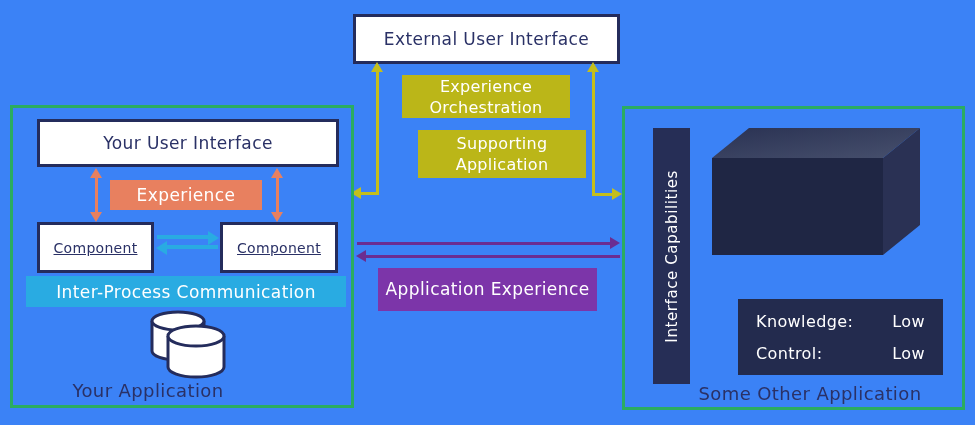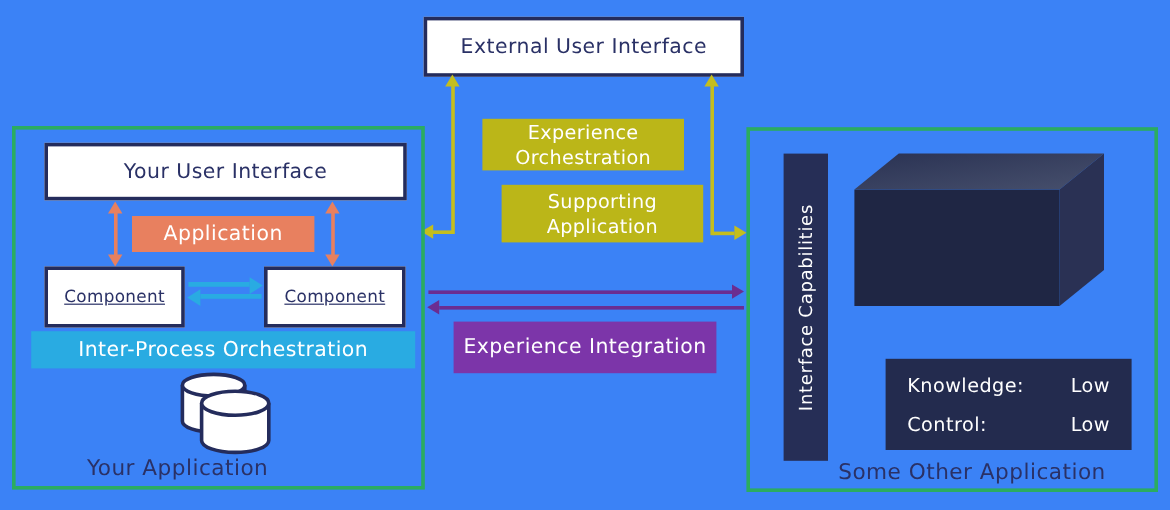--- a/index.html
+++ b/index.html
@@ -6,21 +6,21 @@
   * { box-sizing:border-box; }
   .canvas {
     position:relative; width:975px; height:425px; background:#3b82f6;
     font-family:"DejaVu Sans", sans-serif; overflow:hidden;
   }
   .abs { position:absolute; }
   .center { display:flex; align-items:center; justify-content:center; text-align:center; }
 
   
   .navy-border { border:3px solid #242C5C; background:#ffffff; color:#2A3166; }
-  .olive  { background:#BBB618; color:#ffffff;margin-top:24px; }
+  .olive  { background:#BBB618; color:#ffffff; }
   .orange { background:#E8805F; color:#ffffff; }
   .cyan-fill { background:#29ABE2; color:#ffffff; }
   .purple-fill { background:#7C35A9; color:#ffffff; }
   .navy-fill { background:#232B4E; color:#ffffff;margin-left:28px; }
   .green-frame { border:3px solid #2BAC60; background:transparent; }
 
   .lbl-lg { font-size:17px; letter-spacing:0.4px; }
   .lbl-md { font-size:16px; line-height:21px; letter-spacing:0.3px; }
   .lbl-sm { font-size:14px; letter-spacing:0.3px;text-decoration:underline; }
   .navy-text { color:#2A3166; }
@@ -71,21 +71,21 @@
     <div class="ah ah-right" style="left:612px; top:188px;"></div>
   </div>
 
   <div class="abs green-frame" style="left:10px; top:105px; width:344px; height:303px;"></div>
 
   <div class="abs navy-border center lbl-lg" style="left:37px; top:119px; width:302px; height:48px;">
     <span>Your User Interface</span>
   </div>
 
   <div class="abs orange center lbl-lg" style="left:110px; top:180px; width:152px; height:30px;">
-    <span>Application</span>
+    <span>Experience</span>
   </div>
 
   <div class="connector" style="color:#E8805F;">
     <div class="ah ah-up" style="left:90px; top:168px;"></div>
     <div class="line" style="left:95px; top:177px; width:3px; height:36px;"></div>
     <div class="ah ah-down" style="left:90px; top:212px;"></div>
   </div>
   <div class="connector" style="color:#E8805F;">
     <div class="ah ah-up" style="left:271px; top:168px;"></div>
     <div class="line" style="left:276px; top:177px; width:3px; height:36px;"></div>
@@ -102,21 +102,21 @@
   <div class="connector" style="color:#29ABE2;">
     <div class="line" style="left:157px; top:235px; width:51px; height:4px;"></div>
     <div class="ah ah-right" style="left:208px; top:231px; border-top-width:7px; border-bottom-width:7px; border-left-width:11px;"></div>
   </div>
   <div class="connector" style="color:#29ABE2;">
     <div class="ah ah-left" style="left:156px; top:241px; border-top-width:7px; border-bottom-width:7px; border-right-width:11px;"></div>
     <div class="line" style="left:167px; top:245px; width:51px; height:4px;"></div>
   </div>
 
   <div class="abs cyan-fill center lbl-lg" style="left:26px; top:276px; width:320px; height:31px;">
-    <span>Inter-Process Orchestration</span>
+    <span>Inter-Process Communication</span>
   </div>
 
   <svg class="abs" style="left:140px; top:300px;" width="100" height="85" viewBox="140 300 100 85">
     <g fill="#ffffff" stroke="#242C5C" stroke-width="3">
       <path d="M 152 321 L 152 351 A 26 9 0 0 0 204 351 L 204 321"></path>
       <ellipse cx="178" cy="321" rx="26" ry="9"></ellipse>
       <path d="M 168 336 L 168 367 A 28 10 0 0 0 224 367 L 224 336"></path>
       <ellipse cx="196" cy="336" rx="28" ry="10"></ellipse>
     </g>
   </svg>
@@ -126,21 +126,21 @@
   <div class="connector" style="color:#6B2D91;">
     <div class="line" style="left:357px; top:242px; width:253px; height:3px;"></div>
     <div class="ah ah-right" style="left:610px; top:237px;"></div>
   </div>
   <div class="connector" style="color:#6B2D91;">
     <div class="ah ah-left" style="left:356px; top:250px;"></div>
     <div class="line" style="left:366px; top:255px; width:254px; height:3px;"></div>
   </div>
 
   <div class="abs purple-fill center lbl-lg" style="left:378px; top:268px; width:219px; height:43px; line-height:21px;">
-    <span>Experience Integration</span>
+    <span>Application Experience</span>
   </div>
 
   <div class="abs green-frame" style="left:622px; top:106px; width:343px; height:304px;"></div>
 
   <div class="abs navy-fill center" style="left:625px; top:128px; width:37px; height:256px; background:#262E56;">
     <span class="vtext">Interface Capabilities</span>
   </div>
 
   <svg class="abs" style="left:700px; top:120px;" width="228" height="142" viewBox="700 120 228 142">
     <defs>

